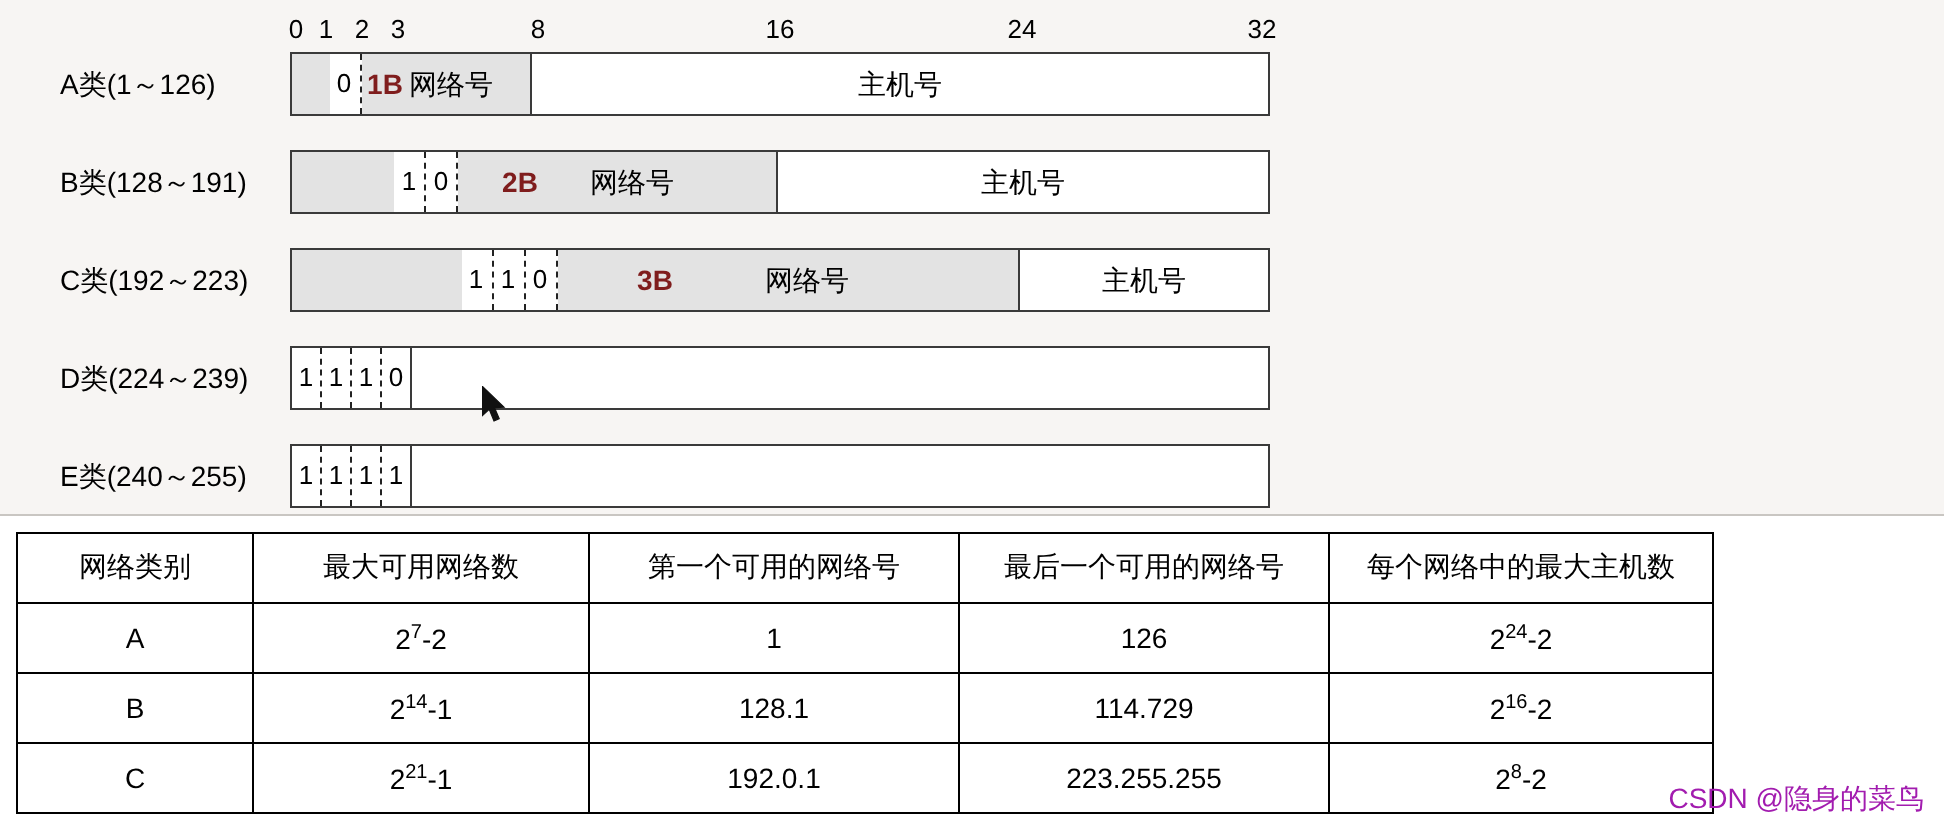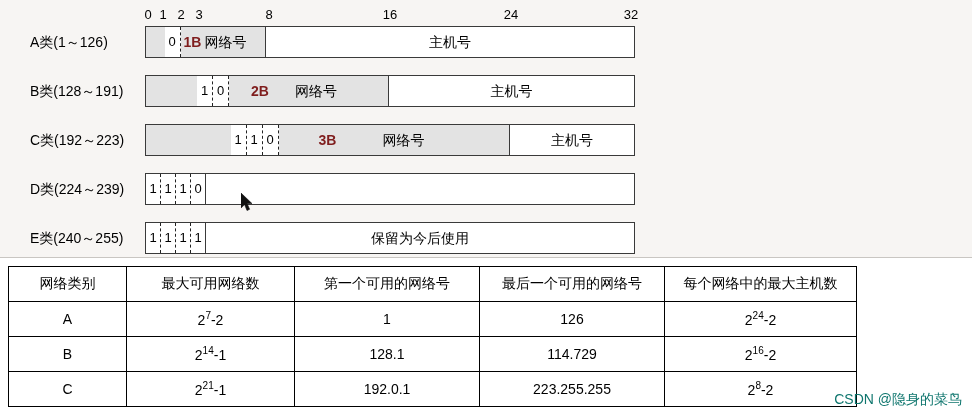--- a/index.html
+++ b/index.html
@@ -156,21 +156,21 @@
   table.iptable col.c2 { width: 185px; }
   table.iptable col.c3 { width: 185px; }
   table.iptable col.c4 { width: 192px; }
   sup { font-size: 10px; vertical-align: super; }
 
   .watermark {
     position: absolute;
     right: 10px;
     bottom: 6px;
     font-size: 14px;
-    color: #0f766e;
+    color: #a21caf;
     white-space: nowrap;
   }
 </style>
 </head>
 <body>
 
 <div id="diagram">
 
   <div class="ruler">
     <span class="tick" style="left:3px;">0</span>
@@ -227,21 +227,20 @@
 
   <div class="row" style="top:222px;">
     <div class="row-label">E类(240～255)</div>
     <div class="bar">
       <div class="bits">
         <span class="bit">1</span>
         <span class="bit">1</span>
         <span class="bit">1</span>
         <span class="bit solid-right">1</span>
       </div>
-      <div class="seg seg-full" style="left:60px; width:428px;">保留为今后使用</div>
     </div>
   </div>
 
   <div class="cursor" style="left:241px; top:193px;">
     <svg width="14" height="20" viewBox="0 0 14 20">
       <polygon points="0,0 0,15 3.6,11.6 6,17.5 8.6,16.3 6.2,10.8 11,10.6" fill="#111" stroke="#111" stroke-width="0.6"></polygon>
     </svg>
   </div>
 </div>
 

